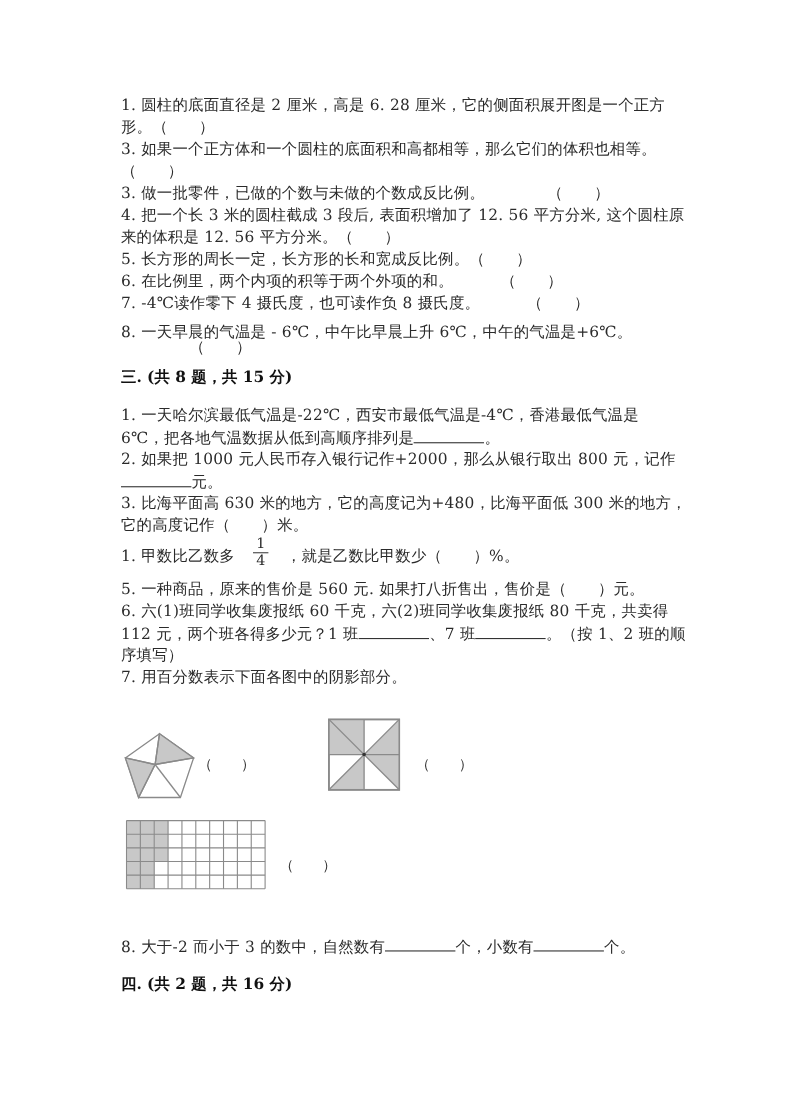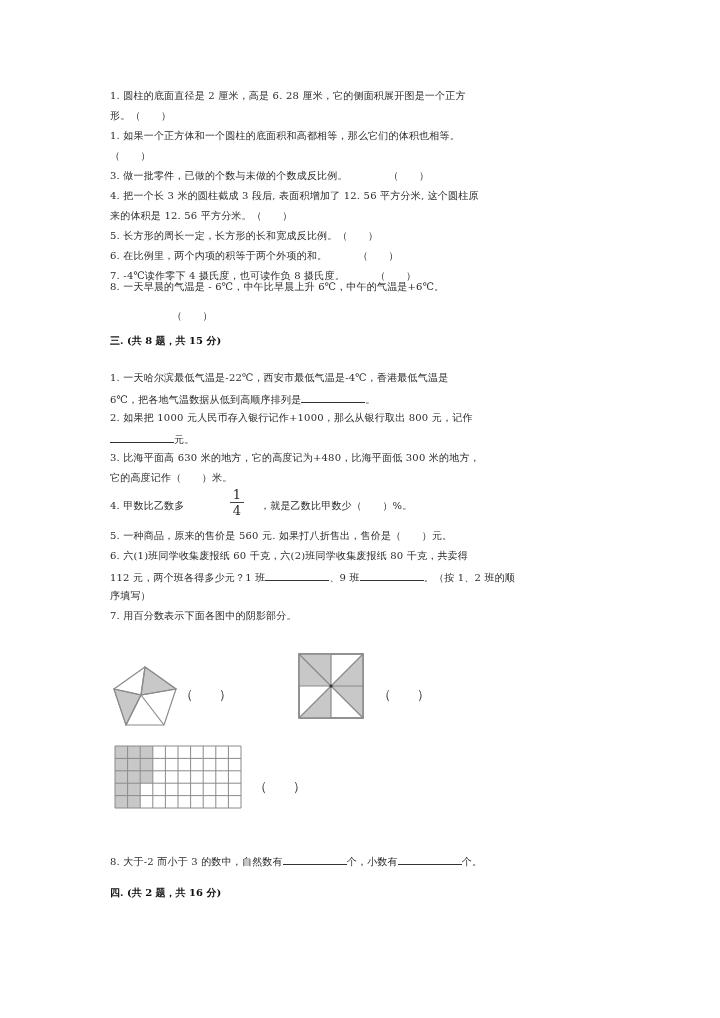--- a/index.html
+++ b/index.html
@@ -1,86 +1,86 @@
 <!DOCTYPE html>
 <html><head>
 <meta charset="utf-8">
 <style>
   html, body { margin: 0; padding: 0; background: #ffffff; }
   body { width: 720px; height: 1018px; position: relative; overflow: hidden;
          font-family: "DejaVu Serif", "Liberation Serif", serif; color: #2a2a2a; }
-  .line { position: absolute; left: 110px; font-size: 10px; line-height: 20px; white-space: nowrap; letter-spacing: 0.2px; }
-  .heading { position: absolute; left: 110px; font-size: 10px; font-weight: bold; white-space: nowrap; color: #111; }
+  .line { position: absolute; left: 110px; font-size: 14px; line-height: 20px; white-space: nowrap; letter-spacing: 0.2px; }
+  .heading { position: absolute; left: 110px; font-size: 14px; font-weight: bold; white-space: nowrap; color: #111; }
   .blank { display: inline-block; width: 64px; border-bottom: 1px solid #333; height: 14px; vertical-align: baseline; }
   .frac { position: absolute; left: 230px; top: 488px; font-size: 13px; text-align: center; width: 14px; }
   .frac .num { display: block; line-height: 14px; border-bottom: 1px solid #444; }
   .frac .den { display: block; line-height: 16px; }
   .fig { position: absolute; }
   .fig-paren { position: absolute; font-size: 13px; color: #333; }
 </style>
 </head>
 <body>
 
 <div>
   <div class="line" style="top:86px">1. 圆柱的底面直径是 2 厘米，高是 6. 28 厘米，它的侧面积展开图是一个正方</div>
   <div class="line" style="top:106px">形。（　　）</div>
 </div>
 <div>
-  <div class="line" style="top:126px">1. 如果一个正方体和一个圆柱的底面积和高都相等，那么它们的体积也相等。</div>
+  <div class="line" style="top:126px">3. 如果一个正方体和一个圆柱的底面积和高都相等，那么它们的体积也相等。</div>
   <div class="line" style="top:146px">（　　）</div>
 </div>
 <div class="line" style="top:166px">3. 做一批零件，已做的个数与未做的个数成反比例。　　　　（　　）</div>
 <div>
   <div class="line" style="top:186px">4. 把一个长 3 米的圆柱截成 3 段后, 表面积增加了 12. 56 平方分米, 这个圆柱原</div>
   <div class="line" style="top:206px">来的体积是 12. 56 平方分米。（　　）</div>
 </div>
 <div class="line" style="top:226px">5. 长方形的周长一定，长方形的长和宽成反比例。（　　）</div>
 <div class="line" style="top:246px">6. 在比例里，两个内项的积等于两个外项的和。　　　（　　）</div>
 <div class="line" style="top:266px">7. -4℃读作零下 4 摄氏度，也可读作负 8 摄氏度。　　　（　　）</div>
 <div>
-  <div class="line" style="top:277px">8. 一天早晨的气温是 - 6℃，中午比早晨上升 6℃，中午的气温是+6℃。</div>
+  <div class="line" style="top:292px">8. 一天早晨的气温是 - 6℃，中午比早晨上升 6℃，中午的气温是+6℃。</div>
   <div class="line" style="top:306px; left:172px">（　　）</div>
 </div>
 
 <div class="heading" style="top:334px">三. (共 8 题，共 15 分)</div>
 
 <div>
   <div class="line" style="top:368px">1. 一天哈尔滨最低气温是-22℃，西安市最低气温是-4℃，香港最低气温是</div>
   <div class="line" style="top:388px">
     <span>6℃，把各地气温数据从低到高顺序排列是</span><span class="blank"></span><span>。</span>
   </div>
 </div>
 
 <div>
-  <div class="line" style="top:408px">2. 如果把 1000 元人民币存入银行记作+1000，那么从银行取出 800 元，记作</div>
+  <div class="line" style="top:408px">2. 如果把 1000 元人民币存入银行记作+2000，那么从银行取出 800 元，记作</div>
   <div class="line" style="top:428px">
     <span class="blank"></span><span>元。</span>
   </div>
 </div>
 
 <div>
   <div class="line" style="top:448px">3. 比海平面高 630 米的地方，它的高度记为+480，比海平面低 300 米的地方，</div>
   <div class="line" style="top:468px">它的高度记作（　　）米。</div>
 </div>
 
 <div>
-  <div class="line" style="top:496px">4. 甲数比乙数多</div>
+  <div class="line" style="top:496px">1. 甲数比乙数多</div>
   <div class="frac">
     <span class="num">1</span>
     <span class="den">4</span>
   </div>
   <div class="line" style="top:496px; left:260px">，就是乙数比甲数少（　　）%。</div>
 </div>
 
 <div class="line" style="top:526px">5. 一种商品，原来的售价是 560 元. 如果打八折售出，售价是（　　）元。</div>
 
 <div>
   <div class="line" style="top:546px">6. 六(1)班同学收集废报纸 60 千克，六(2)班同学收集废报纸 80 千克，共卖得</div>
   <div class="line" style="top:566px">
-    <span>112 元，两个班各得多少元？1 班</span><span class="blank"></span><span>、9 班</span><span class="blank"></span><span>。（按 1、2 班的顺</span>
+    <span>112 元，两个班各得多少元？1 班</span><span class="blank"></span><span>、7 班</span><span class="blank"></span><span>。（按 1、2 班的顺</span>
   </div>
   <div class="line" style="top:586px">序填写）</div>
 </div>
 
 <div class="line" style="top:606px">7. 用百分数表示下面各图中的阴影部分。</div>
 
 <svg class="fig" style="left:112px; top:665px" width="66" height="62" viewBox="0 0 66 62">
   <polygon points="33,2 64,24 52,60 14,60 2,24" fill="#ffffff" stroke="#8a8a8a" stroke-width="1.2"></polygon>
   <polygon points="33,2 64,24 29,30" fill="#c8c8c8" stroke="#8a8a8a" stroke-width="1.2"></polygon>
   <polygon points="2,24 29,30 14,60" fill="#c8c8c8" stroke="#8a8a8a" stroke-width="1.2"></polygon>

